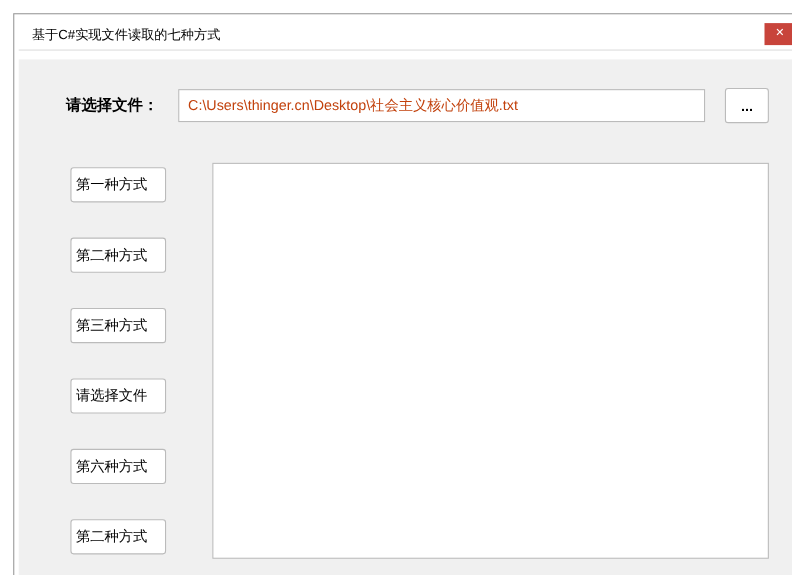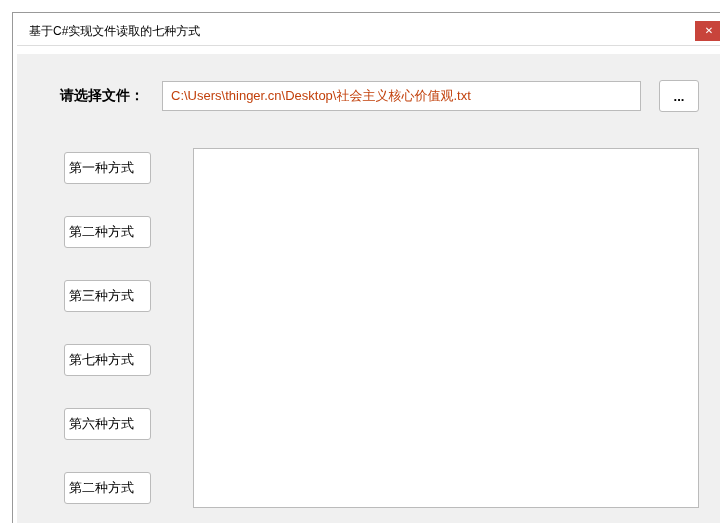--- a/index.html
+++ b/index.html
@@ -148,21 +148,21 @@
         <button class="method-btn">
             <span>第一种方式</span>
           </button>
         <button class="method-btn">
             <span>第二种方式</span>
           </button>
         <button class="method-btn">
             <span>第三种方式</span>
           </button>
         <button class="method-btn">
-            <span>第七种方式</span>
+            <span>请选择文件</span>
           </button>
         <button class="method-btn">
             <span>第六种方式</span>
           </button>
         <button class="method-btn">
             <span>第二种方式</span>
           </button>
       </div>
 
       <div class="output-area"></div>

